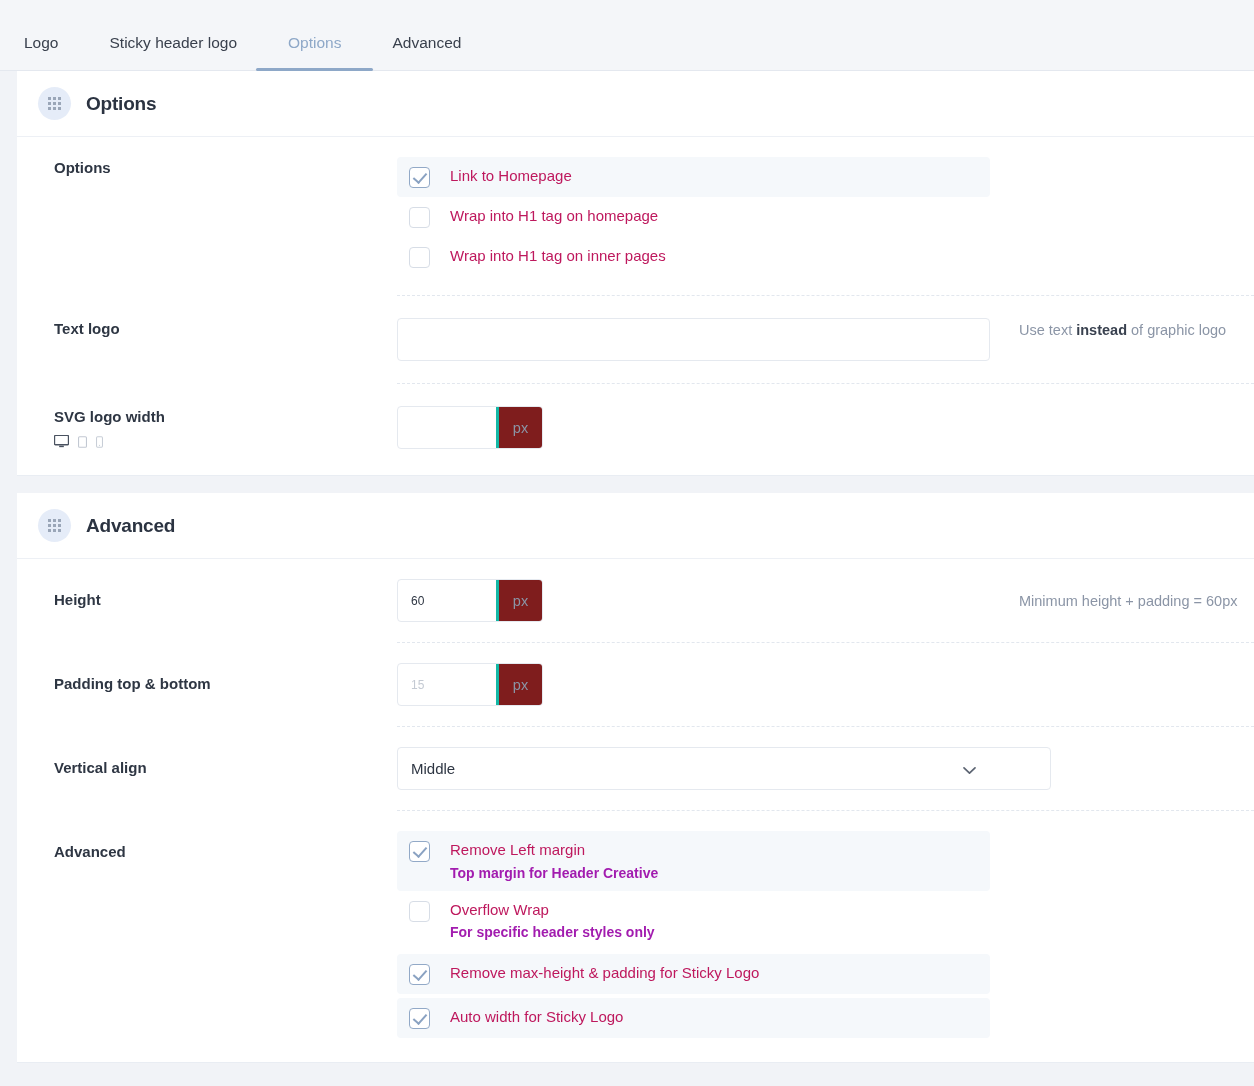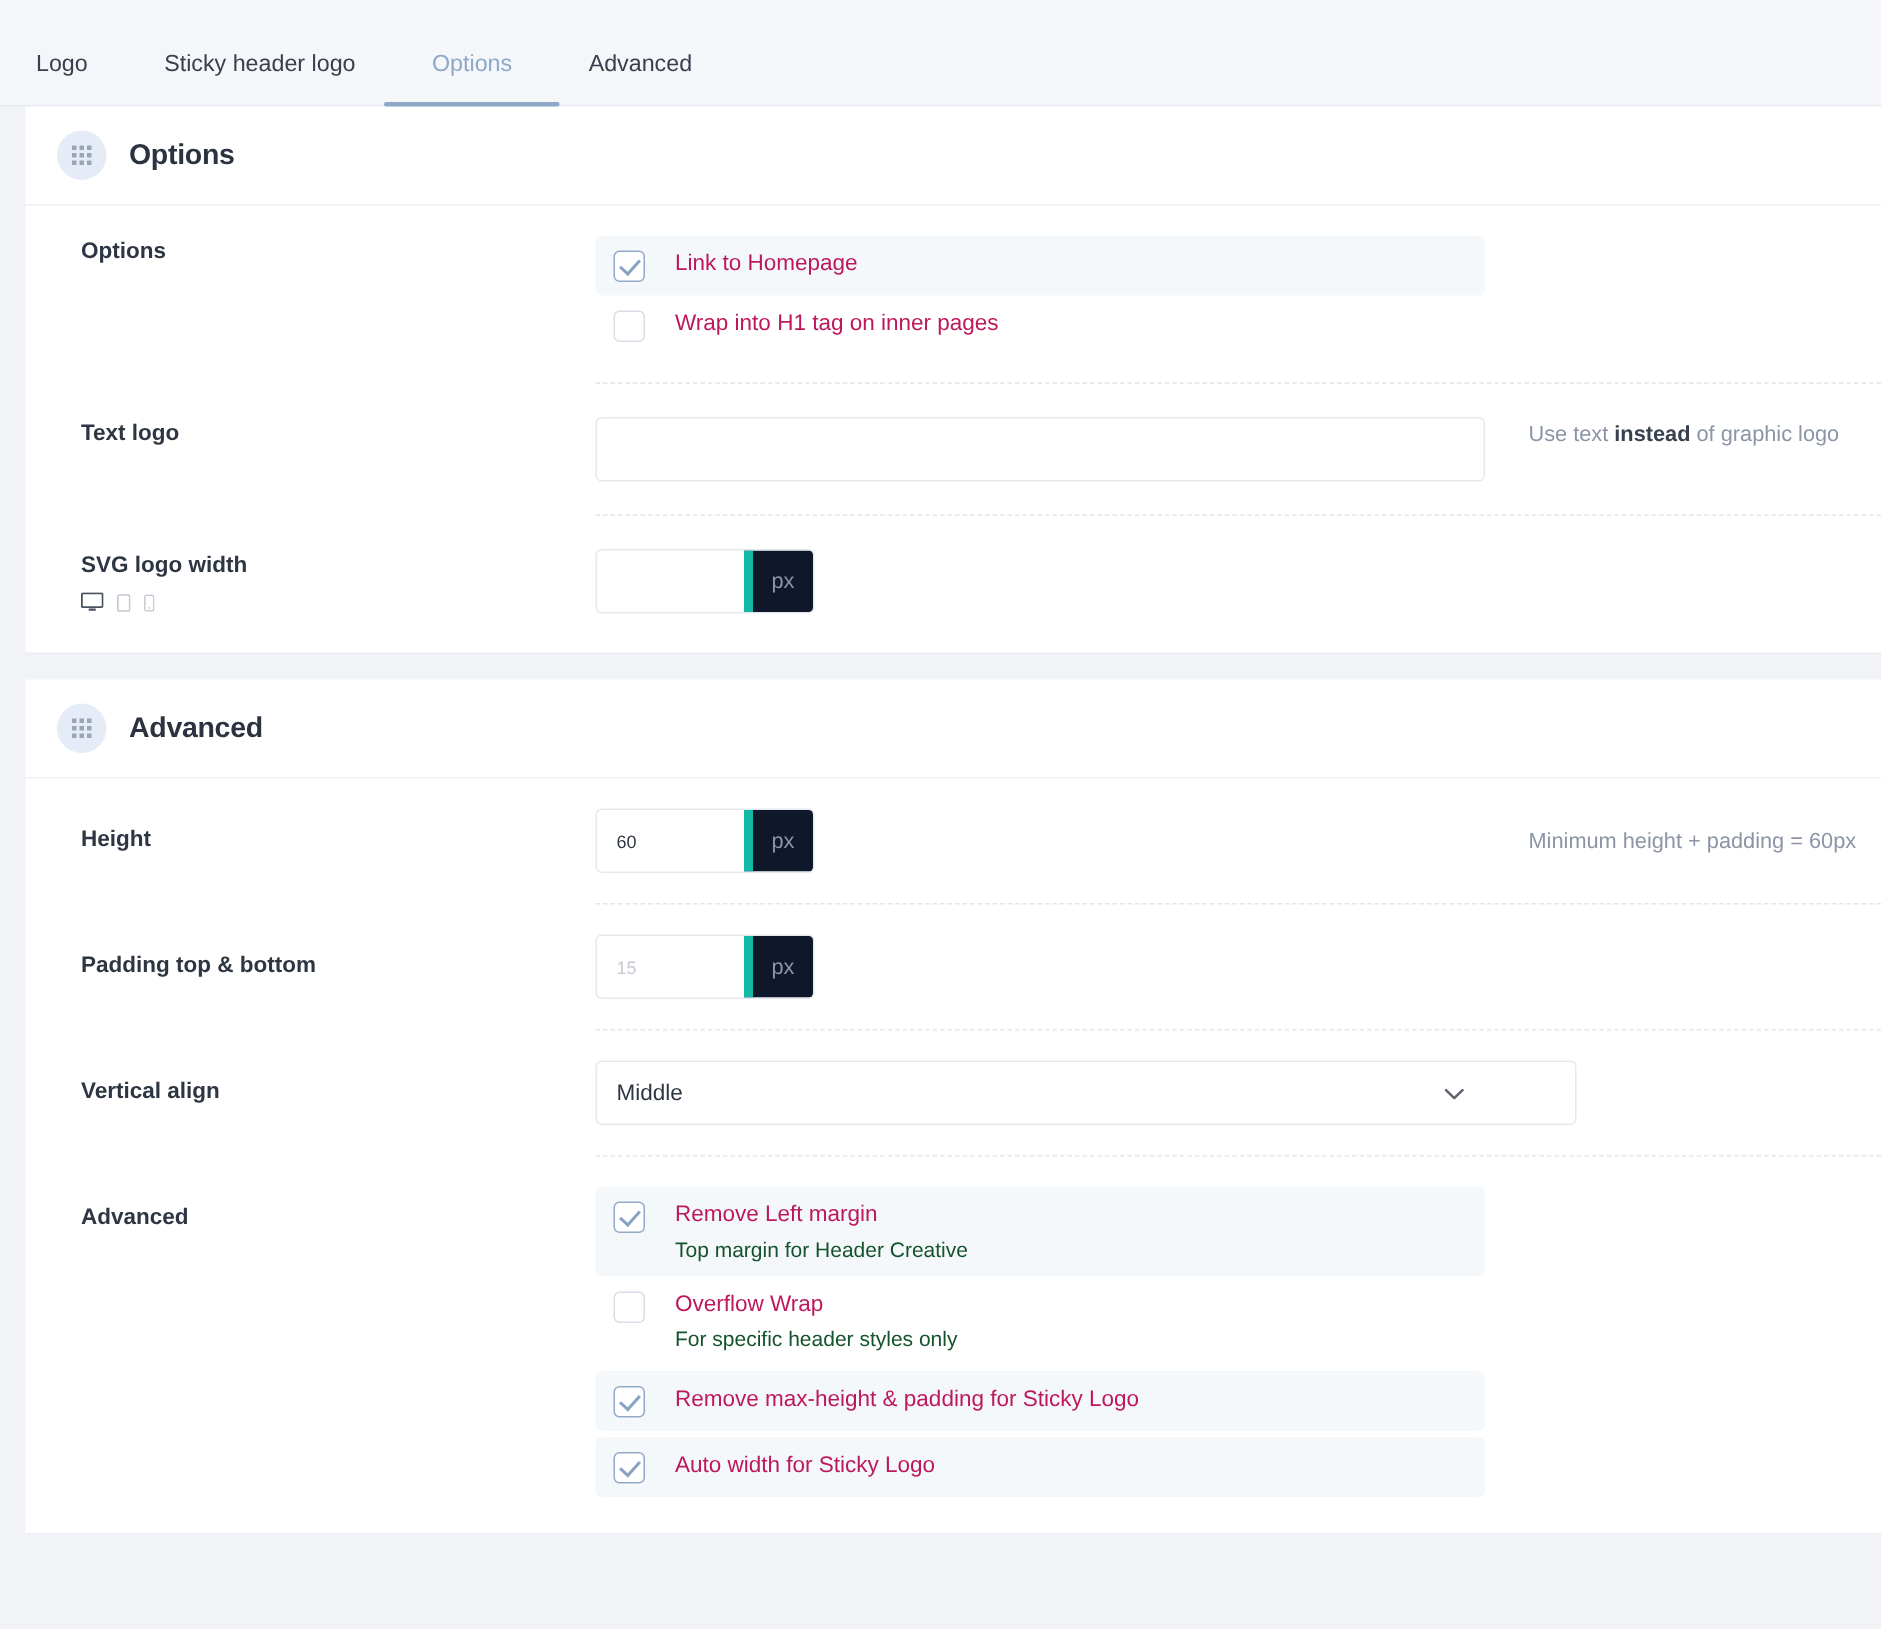--- a/index.html
+++ b/index.html
@@ -151,21 +151,21 @@
     content: "";
     position: absolute;
     left: 6px; top: 2px;
     width: 6px; height: 11px;
     border: solid #8aa2c2;
     border-width: 0 2px 2px 0;
     transform: rotate(42deg);
   }
   .chk-text { margin-left: 20px; }
   .chk-label { font-size: 15px; color: #be185d; line-height: 1.3; }
-  .chk-sub { font-size: 14px; color: #14532d; margin-top: 4px; line-height: 1.3; }
+  .chk-sub { font-size: 14px; color: #a21caf; margin-top: 4px; line-height: 1.3; font-weight: bold; }
 
   
   .text-input {
     width: 593px;
     height: 43px;
     border: 1px solid #e5e9ef;
     border-radius: 4px;
     background: #fff;
     font-family: "Liberation Sans", sans-serif;
     font-size: 15px;
@@ -191,22 +191,22 @@
     outline: none;
     background: transparent;
     font-family: "Liberation Sans", sans-serif;
     font-size: 12px;
     color: #2e3643;
     padding: 0 13px;
   }
   .unit-group input::placeholder { color: #c4cad3; }
   .unit-suffix {
     flex: 0 0 46px;
-    background: #0f172a;
-    border-left: 6px solid #14b8a6;
+    background: #7f1d1d;
+    border-left: 3px solid #14b8a6;
     display: flex; align-items: center; justify-content: center;
     font-size: 14.5px;
     color: #8b95a6;
     margin-left: 40px;
   }
 
   .select-wrap { position: relative; width: 593px; }
   .select-box {
     width: 654px;
     height: 43px;
@@ -272,20 +272,26 @@
       <div class="row-field">
         <div class="chk-list">
 
           <div class="chk-row on">
             <div class="cbox checked"></div>
             <div class="chk-text">
               <div class="chk-label">Link to Homepage</div>
             </div>
           </div>
 
+          <div class="chk-row">
+            <div class="cbox"></div>
+            <div class="chk-text">
+              <div class="chk-label">Wrap into H1 tag on homepage</div>
+            </div>
+          </div>
 
           <div class="chk-row">
             <div class="cbox"></div>
             <div class="chk-text">
               <div class="chk-label">Wrap into H1 tag on inner pages</div>
             </div>
           </div>
 
         </div>
       </div>

